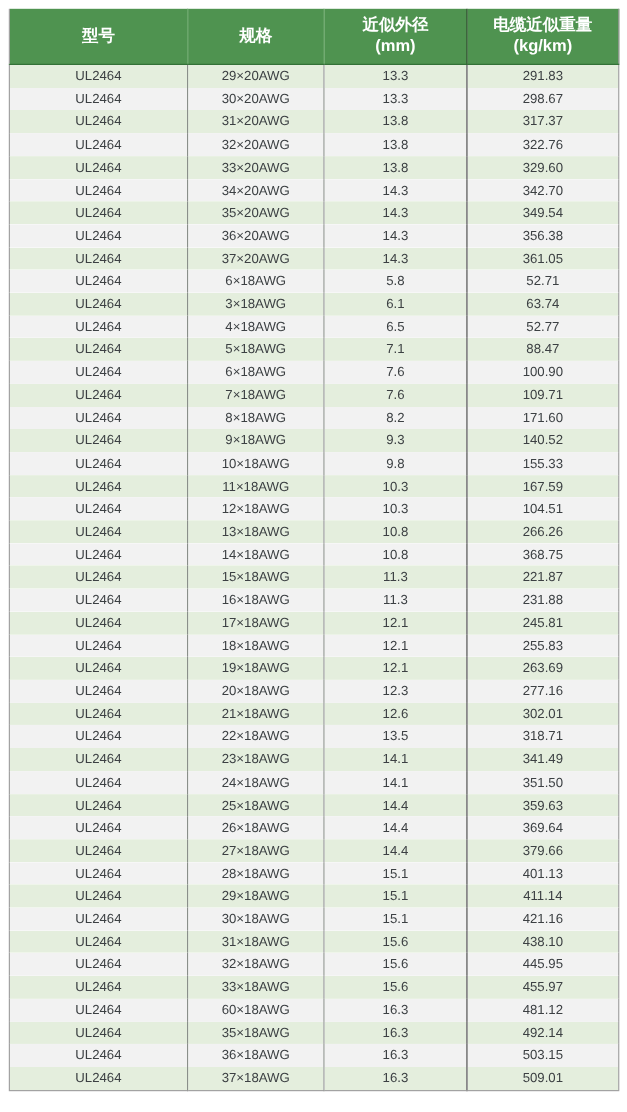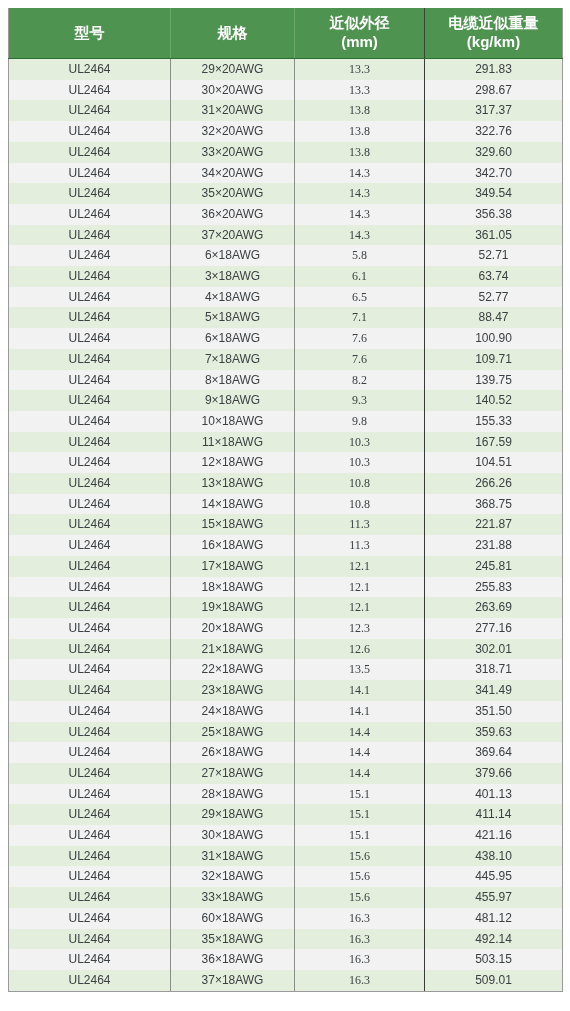--- a/index.html
+++ b/index.html
@@ -50,21 +50,21 @@
     color: #3c4043;
     height: 20.7px;
     line-height: 20.7px;
     padding: 0 6px;
     text-align: center;
     vertical-align: middle;
     white-space: nowrap;
     overflow: hidden;
   }
   tbody td.sep-light { border-right: 1px solid #8a8f8a; }
-  tbody td.sep-dark  { border-right: 1px solid #3a3a3a; font-family: Liberation Serif, serif; }
+  tbody td.sep-dark  { border-right: 1px solid #3a3a3a; }
 
   tbody tr.row-odd  td { background: #e4eedd; }
   tbody tr.row-even td { background: #f2f2f2; }
 
   tbody tr:last-child td { border-bottom: 1px solid #9a9a9a; }
 </style>
 </head>
 <body>
 
 <div id="spec-table-wrap">
@@ -181,21 +181,21 @@
         <tr class="row-odd">
           <td class="sep-light">UL2464</td>
           <td class="sep-light">7×18AWG</td>
           <td class="sep-dark">7.6</td>
           <td>109.71</td>
         </tr>
         <tr class="row-even">
           <td class="sep-light">UL2464</td>
           <td class="sep-light">8×18AWG</td>
           <td class="sep-dark">8.2</td>
-          <td>139.75</td>
+          <td>171.60</td>
         </tr>
         <tr class="row-odd">
           <td class="sep-light">UL2464</td>
           <td class="sep-light">9×18AWG</td>
           <td class="sep-dark">9.3</td>
           <td>140.52</td>
         </tr>
         <tr class="row-even">
           <td class="sep-light">UL2464</td>
           <td class="sep-light">10×18AWG</td>

